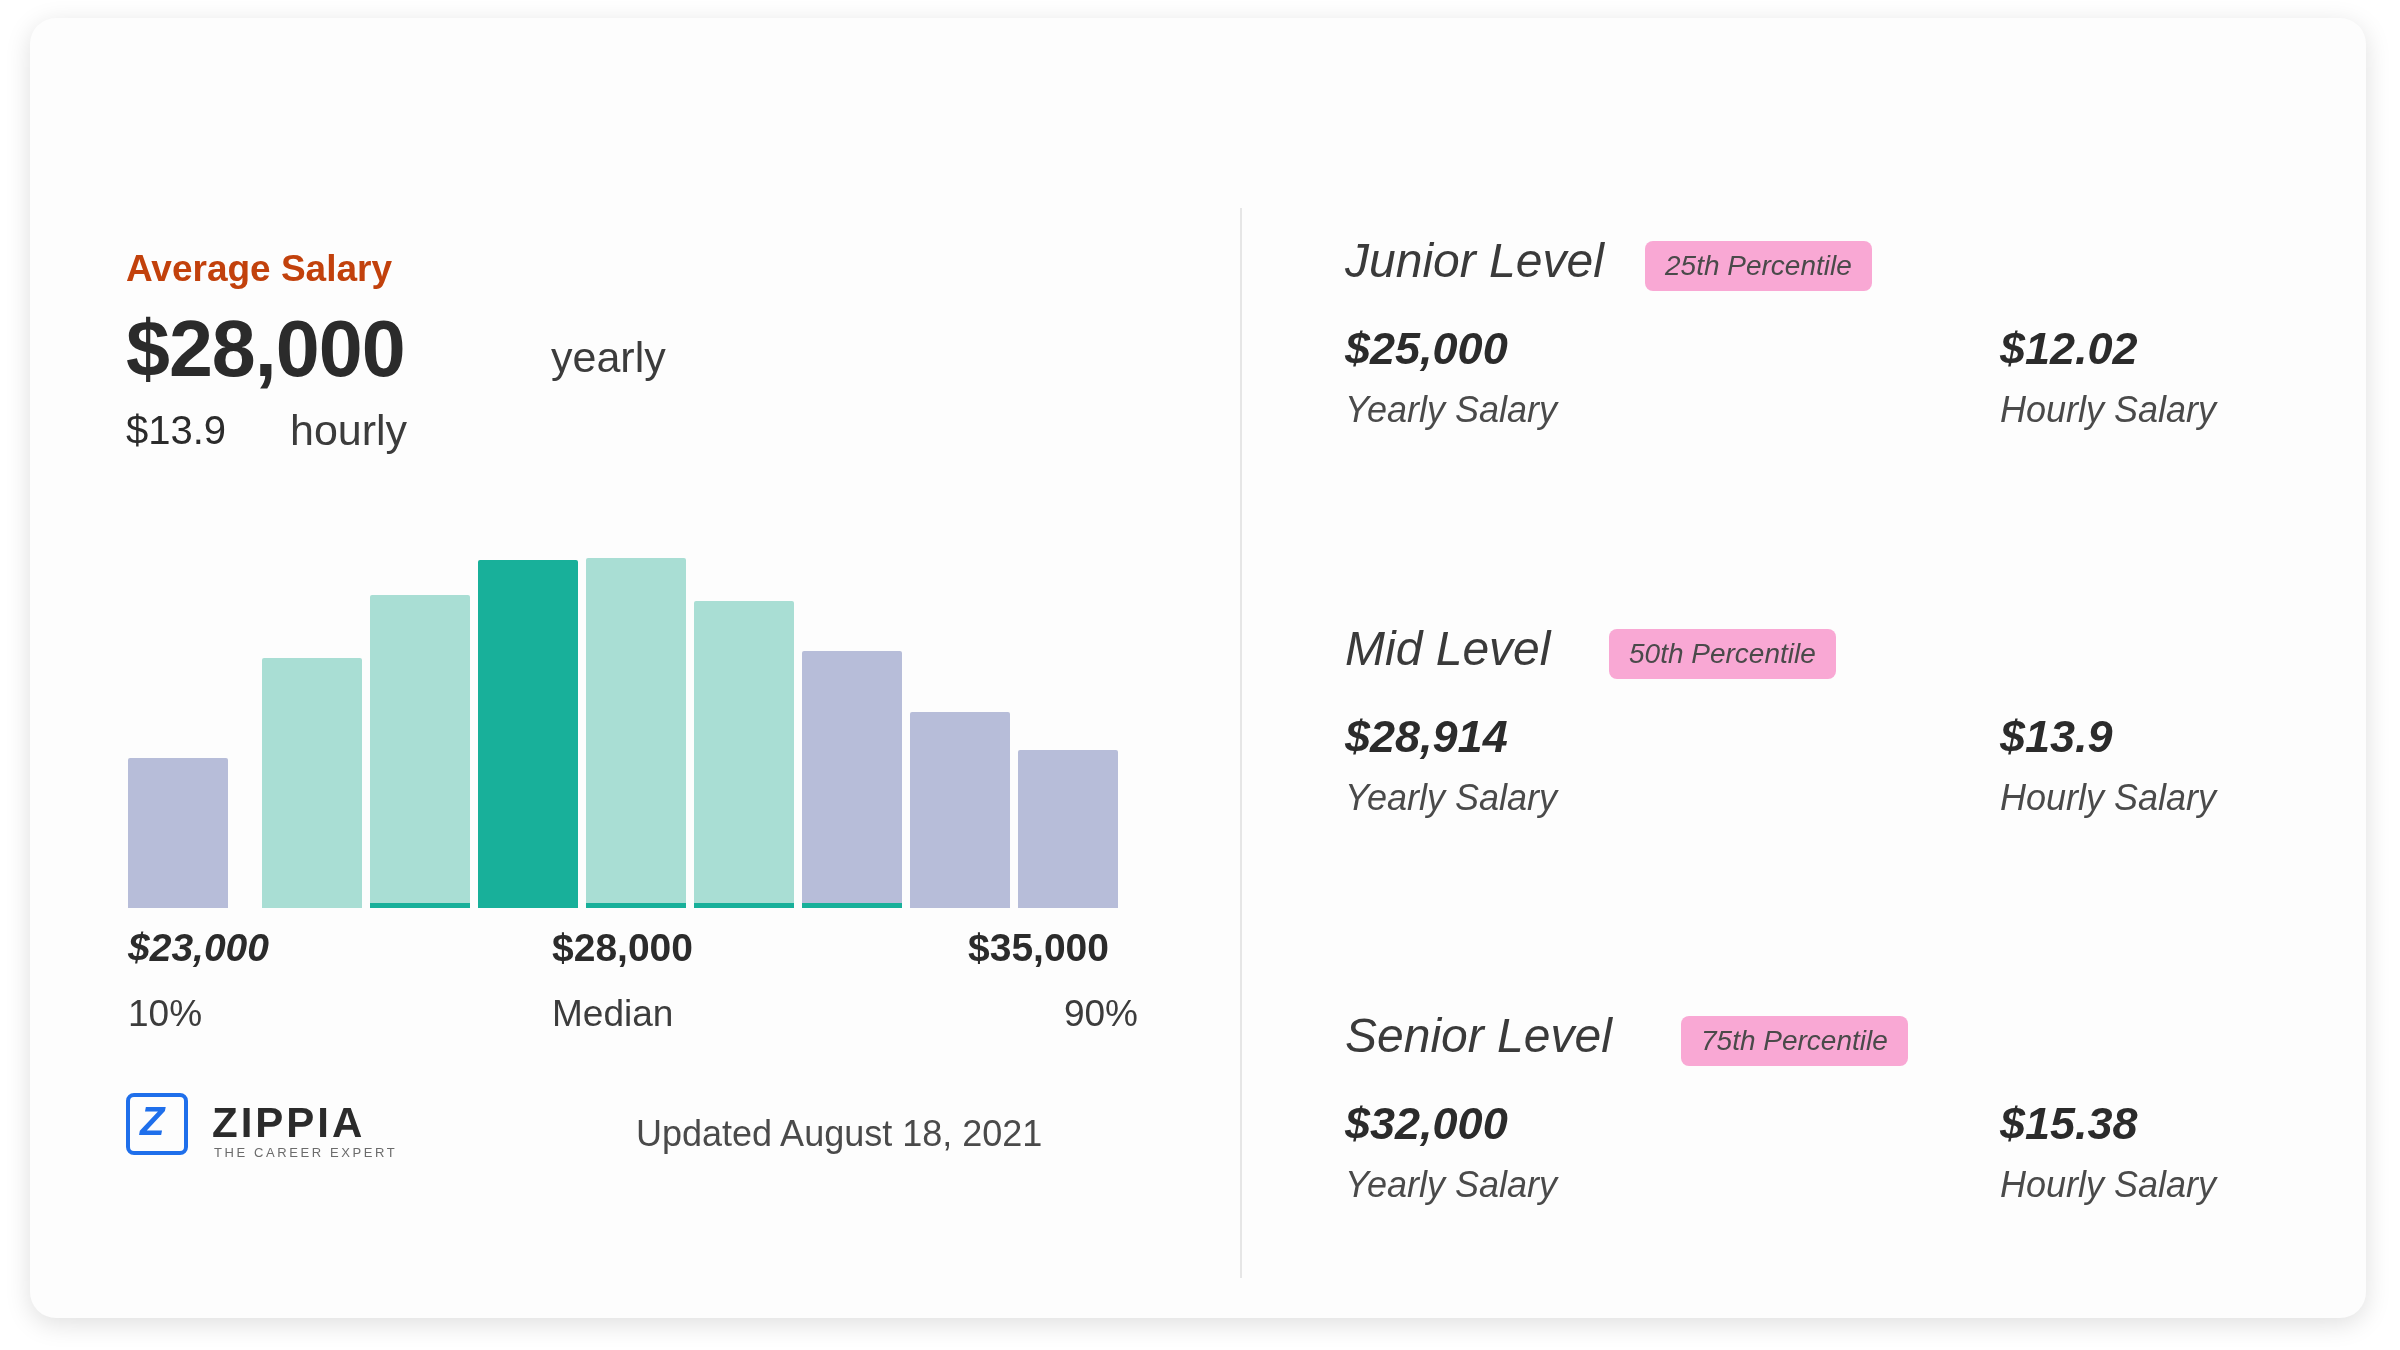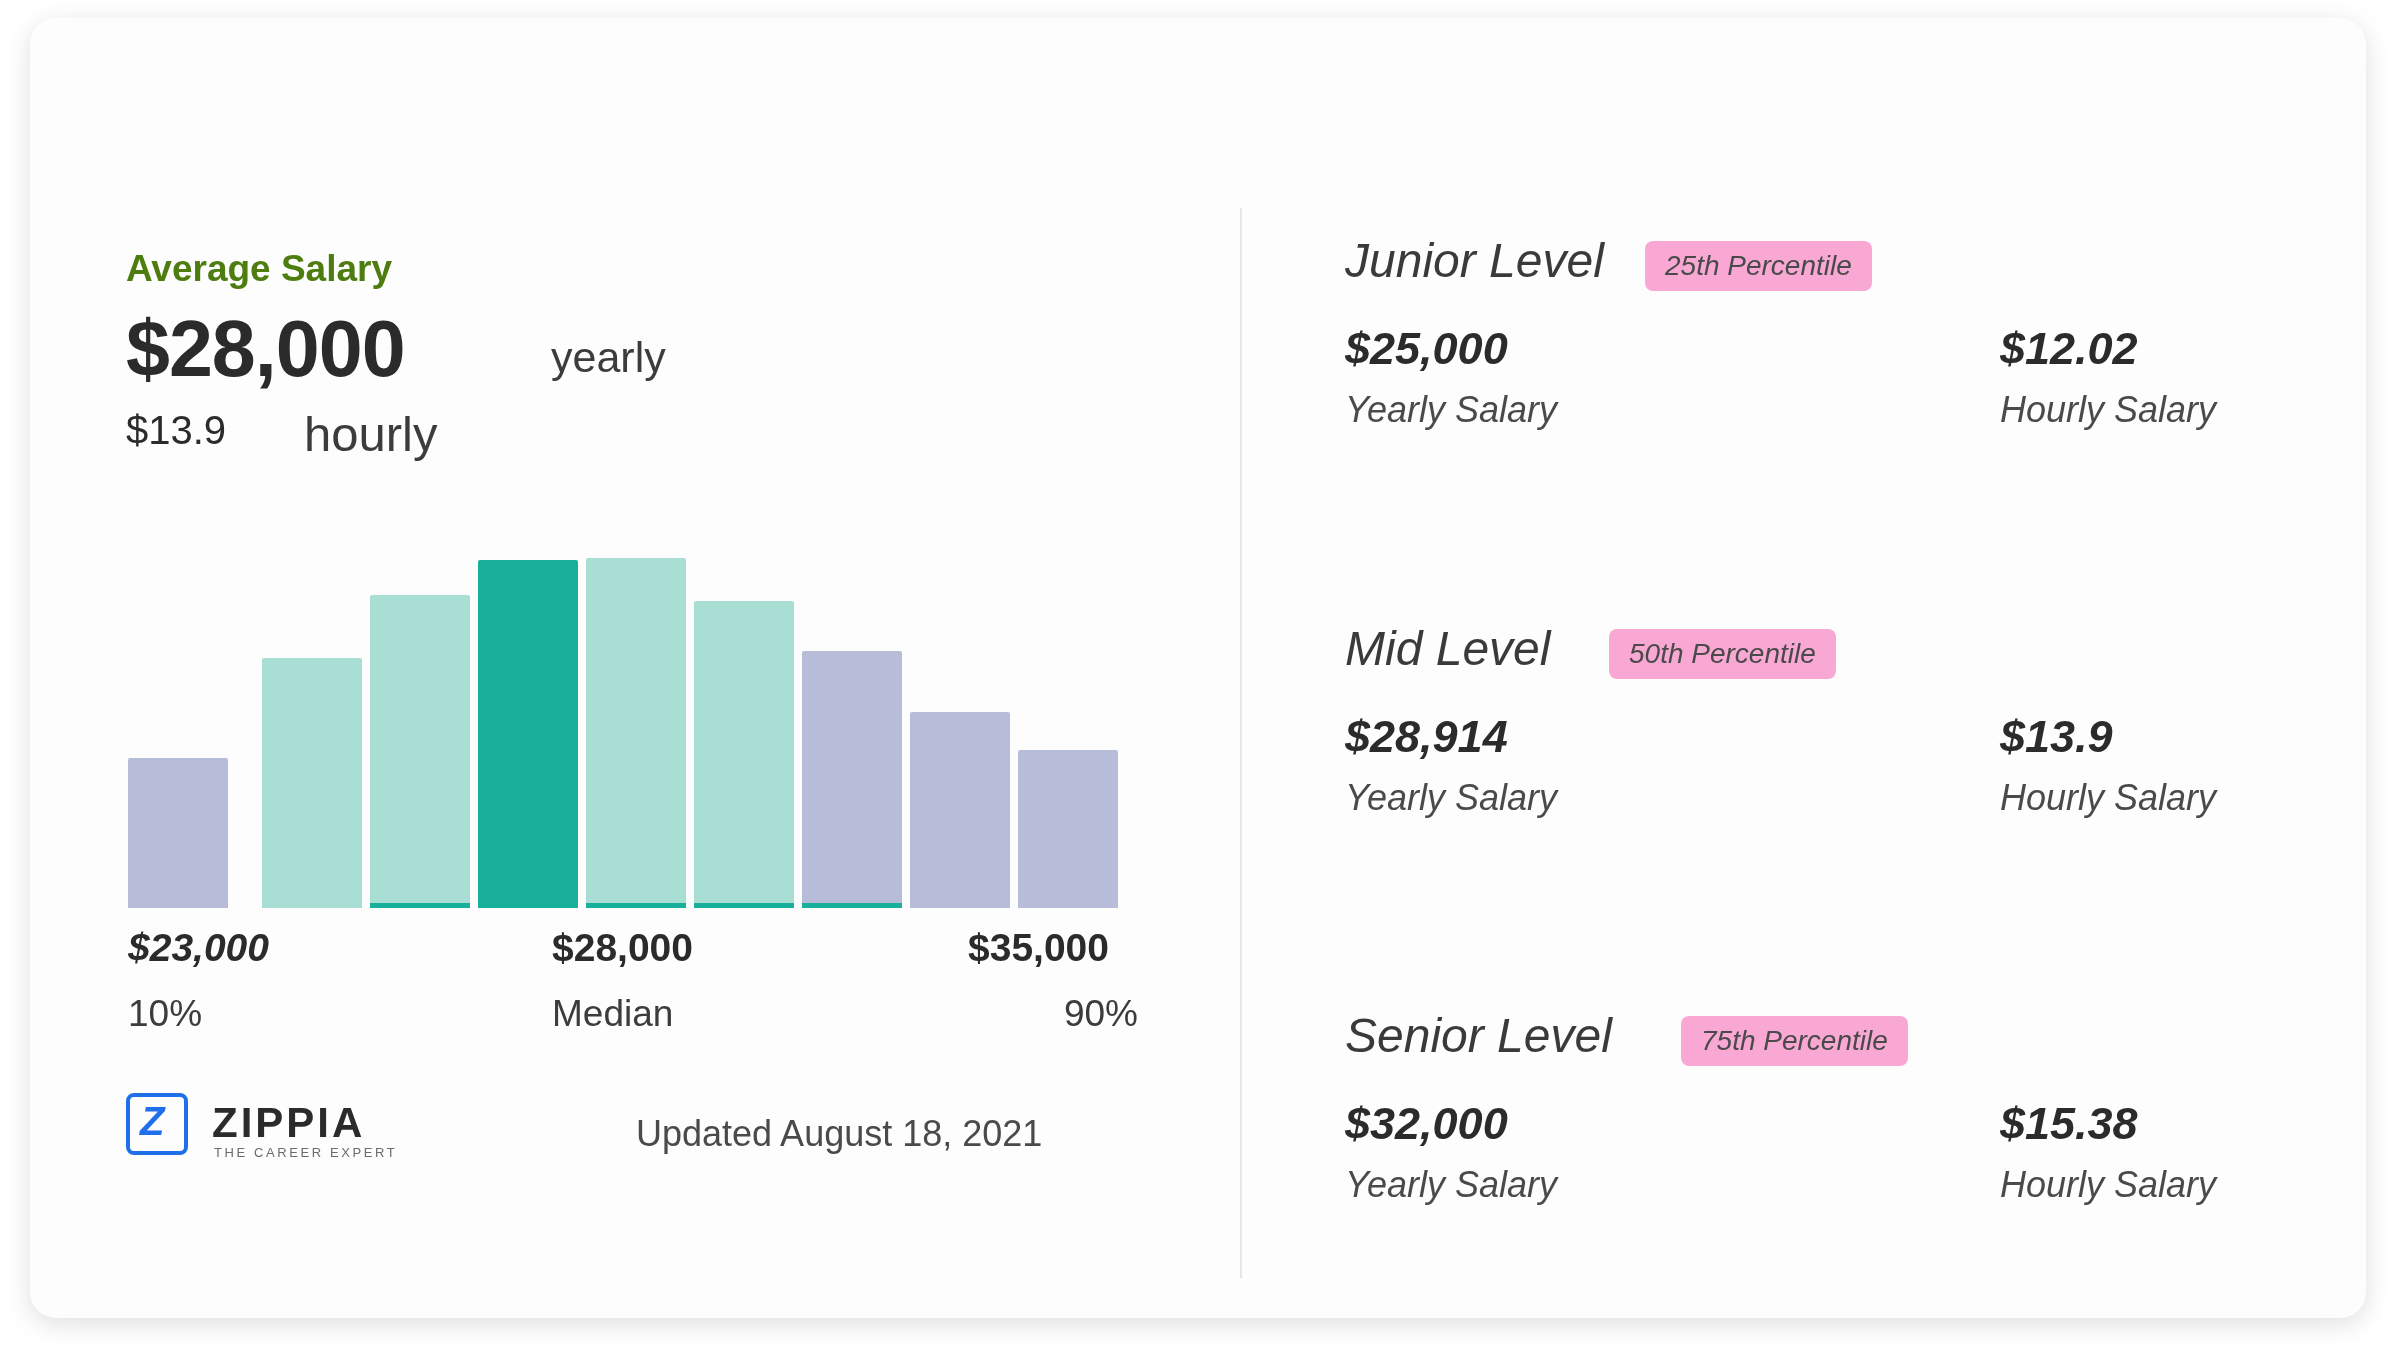--- a/index.html
+++ b/index.html
@@ -47,21 +47,21 @@
     top: 230px;
     width: 1060px;
     height: 1020px;
   }
   .avg-label {
     position: absolute;
     left: 0;
     top: 0;
     font-size: 37px;
     font-weight: bold;
-    color: #4d7c0f;
+    color: #c2410c;
   }
   .avg-amount {
     position: absolute;
     left: 0;
     top: 55px;
     font-size: 79px;
     font-weight: bold;
     color: #2b2b2b;
     letter-spacing: -1px;
   }
@@ -74,23 +74,23 @@
   }
   .hourly-amount {
     position: absolute;
     left: 0;
     top: 160px;
     font-size: 40px;
     color: #2b2b2b;
   }
   .hourly-period {
     position: absolute;
-    left: 178px;
+    left: 164px;
     top: 158px;
-    font-size: 49px;
+    font-size: 43px;
     color: #3c3c3c;
   }
 
   
   #chart {
     position: absolute;
     left: 2px;
     top: 310px;
     width: 1030px;
     height: 350px;

